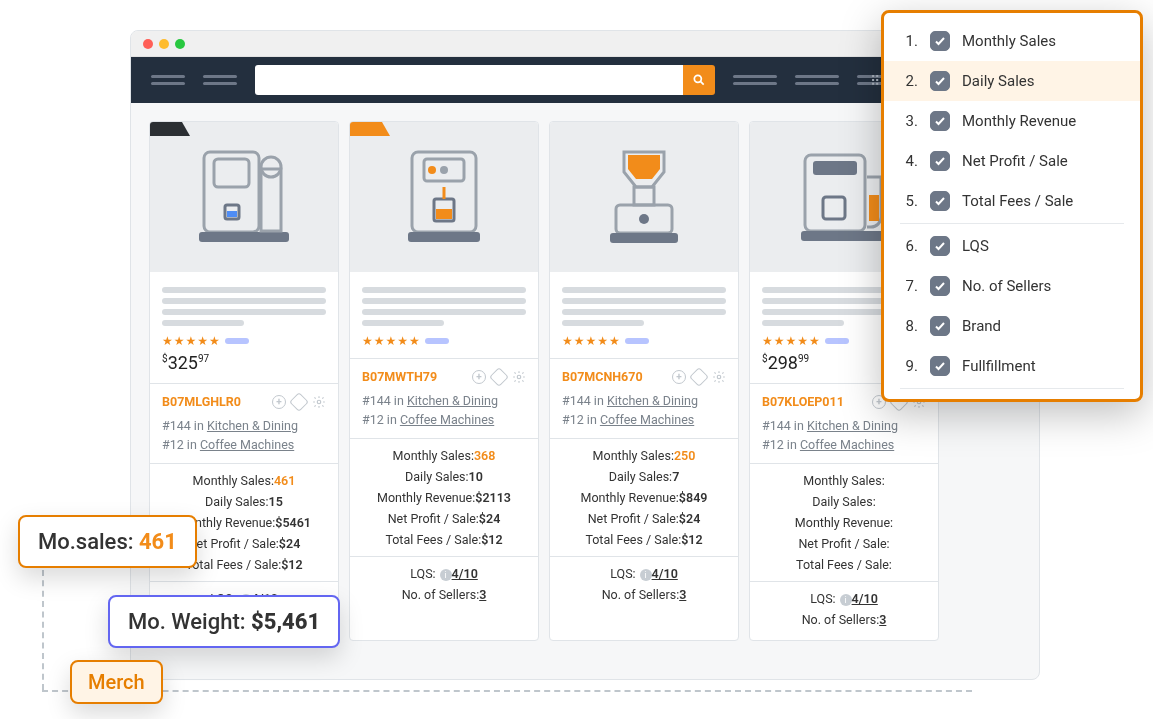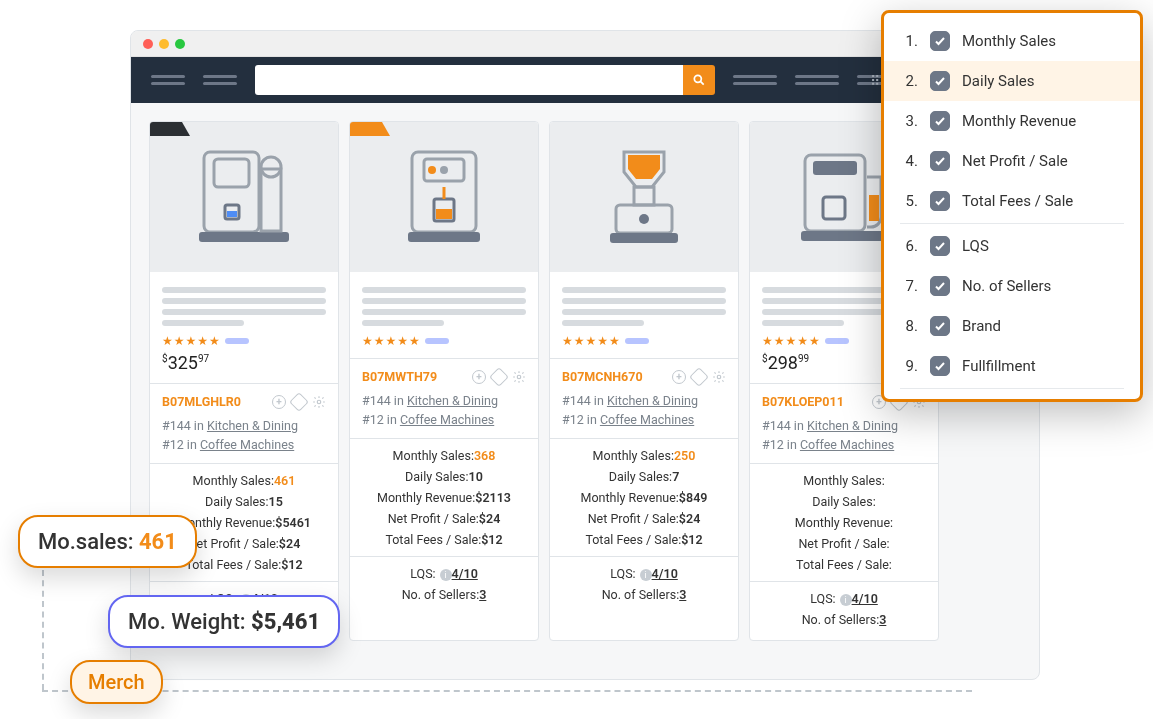--- a/index.html
+++ b/index.html
@@ -60,21 +60,21 @@
   .config{position:absolute;right:10px;top:10px;width:262px;border:3px solid var(--orange-dark);border-radius:8px;background:#fff;padding:8px 0;box-shadow:0 12px 40px rgba(0,0,0,.25)}
   .cfg-row{display:flex;align-items:center;padding:10px 16px;gap:12px;font-size:15px;color:#333;position:relative}
   .cfg-row.hl{background:#fff4e6}
   .cfg-num{width:18px;text-align:right;color:#333}
   .cfg-chk{width:20px;height:20px;border-radius:5px;border:1.5px solid #6d7787;display:flex;align-items:center;justify-content:center;flex-shrink:0}
   .cfg-chk.on{background:#6d7787;color:#fff;border-color:#6d7787}
   .cfg-sep{border-top:1px solid #e6e9ec;margin:2px 16px}
   .grip{position:absolute;left:-14px;top:50%;transform:translateY(-50%);color:#9aa2ab;font-size:14px;letter-spacing:-2px}
 
   
-  .callout{position:absolute;border:2.5px solid;border-radius:20px;padding:12px 18px;background:#fff;font-size:22px;font-weight:500;box-shadow:0 10px 25px rgba(0,0,0,.15);white-space:nowrap}
+  .callout{position:absolute;border:2.5px solid;border-radius:8px;padding:12px 18px;background:#fff;font-size:22px;font-weight:500;box-shadow:0 10px 25px rgba(0,0,0,.15);white-space:nowrap}
   .c-orange{border-color:var(--orange-dark);color:#333;left:18px;top:515px}
   .c-orange .num{color:var(--orange);font-weight:700}
   .c-blue{border-color:var(--blue);left:108px;top:595px}
   .c-blue b{font-weight:800}
   .c-tag{border-color:var(--orange-dark);background:#fff4e6;color:var(--orange-dark);left:70px;top:660px;font-size:20px;padding:8px 16px}
 
   .dash{position:absolute;border-left:2px dashed #bfc6cc;border-bottom:2px dashed #bfc6cc}
   .dash1{left:42px;top:570px;width:1px;height:120px}
   .dash2{left:42px;top:690px;width:930px;height:1px;border-left:none}
   

